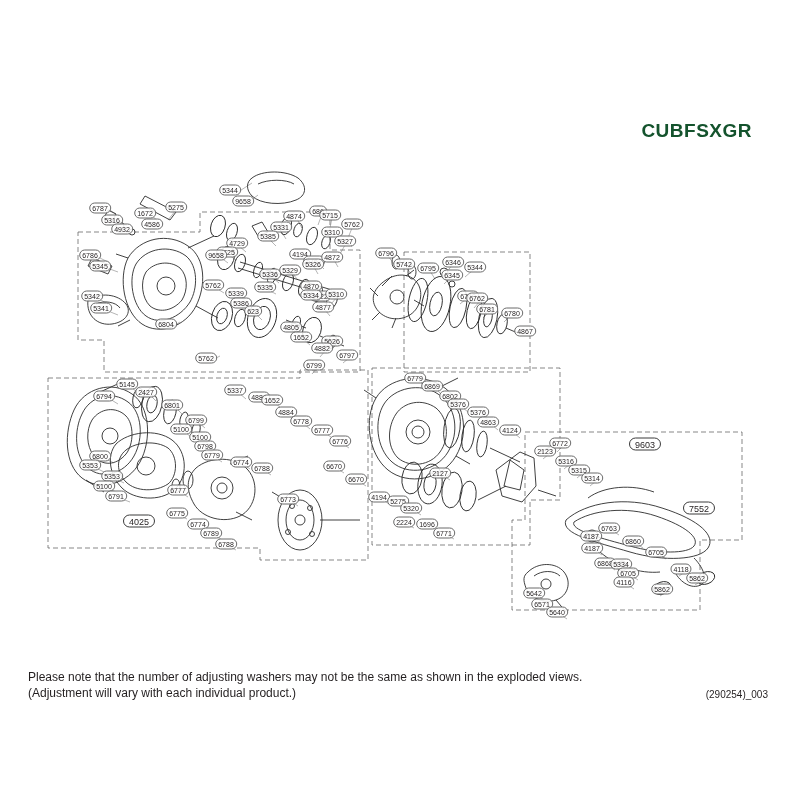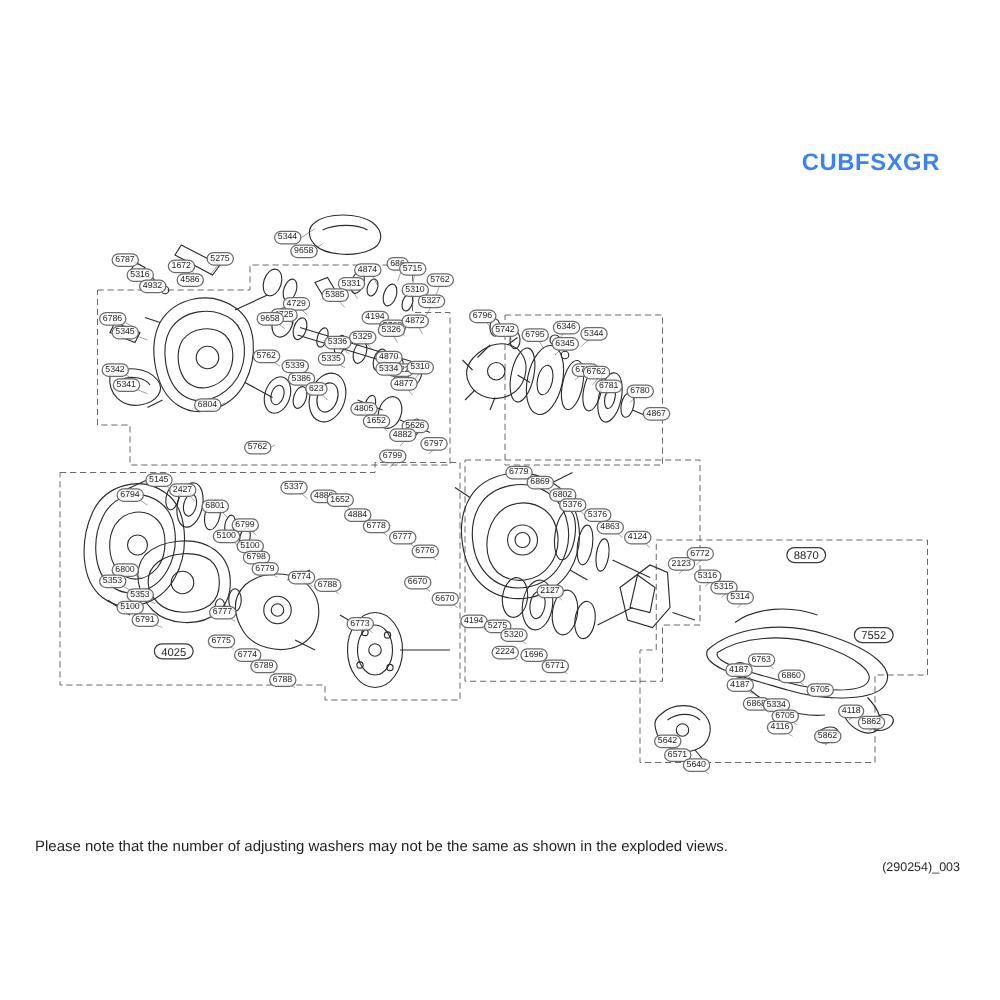--- a/index.html
+++ b/index.html
@@ -19,21 +19,21 @@
     width: 800px;
     height: 800px;
   }
   #title {
     position: absolute;
     right: 48px;
     top: 120px;
     font-size: 19px;
     font-weight: bold;
     letter-spacing: 0.5px;
-    color: #3b82f6;
+    color: #14532d;
   }
   #footer {
     position: absolute;
     left: 28px;
     top: 669px;
     font-size: 12px;
     line-height: 16px;
     color: #231f20;
   }
   #footer div { white-space: nowrap; }
@@ -382,21 +382,21 @@
           <path d="M528 572 C538 562 556 562 564 572 C572 582 568 596 556 600 C544 604 530 598 526 588 C523 580 523 576 528 572 Z"></path>
           <path d="M534 576 C542 570 554 570 560 576"></path>
           <circle cx="546" cy="584" r="5"></circle>
           <path d="M556 600 L566 612"></path>
         </g>
       </g>
     </svg>
   </div>
 
   <div class="callout big" style="left:139px; top:521px;">4025</div>
-  <div class="callout big" style="left:645px; top:444px;">8870</div>
+  <div class="callout big" style="left:645px; top:444px;">9603</div>
   <div class="callout big" style="left:699px; top:508px;">7552</div>
 
   <div class="callout" style="left:230px; top:190px;">5344</div>
   <div class="callout" style="left:243px; top:201px;">9658</div>
   <div class="callout" style="left:100px; top:208px;">6787</div>
   <div class="callout" style="left:112px; top:220px;">5316</div>
   <div class="callout" style="left:122px; top:229px;">4932</div>
   <div class="callout" style="left:145px; top:213px;">1672</div>
   <div class="callout" style="left:152px; top:224px;">4586</div>
   <div class="callout" style="left:176px; top:207px;">5275</div>
@@ -511,16 +511,17 @@
   <div class="callout" style="left:624px; top:582px;">4116</div>
   <div class="callout" style="left:681px; top:569px;">4118</div>
   <div class="callout" style="left:697px; top:578px;">5862</div>
   <div class="callout" style="left:662px; top:589px;">5862</div>
   <div class="callout" style="left:534px; top:593px;">5642</div>
   <div class="callout" style="left:542px; top:604px;">6571</div>
   <div class="callout" style="left:557px; top:612px;">5640</div>
 
   <div id="footer">
     <div>Please note that the number of adjusting washers may not be the same as shown in the exploded views.</div>
+    <div>(Adjustment will vary with each individual product.)</div>
   </div>
 
   <div id="revision">(290254)_003</div>
 </div>
 
 </body></html>

